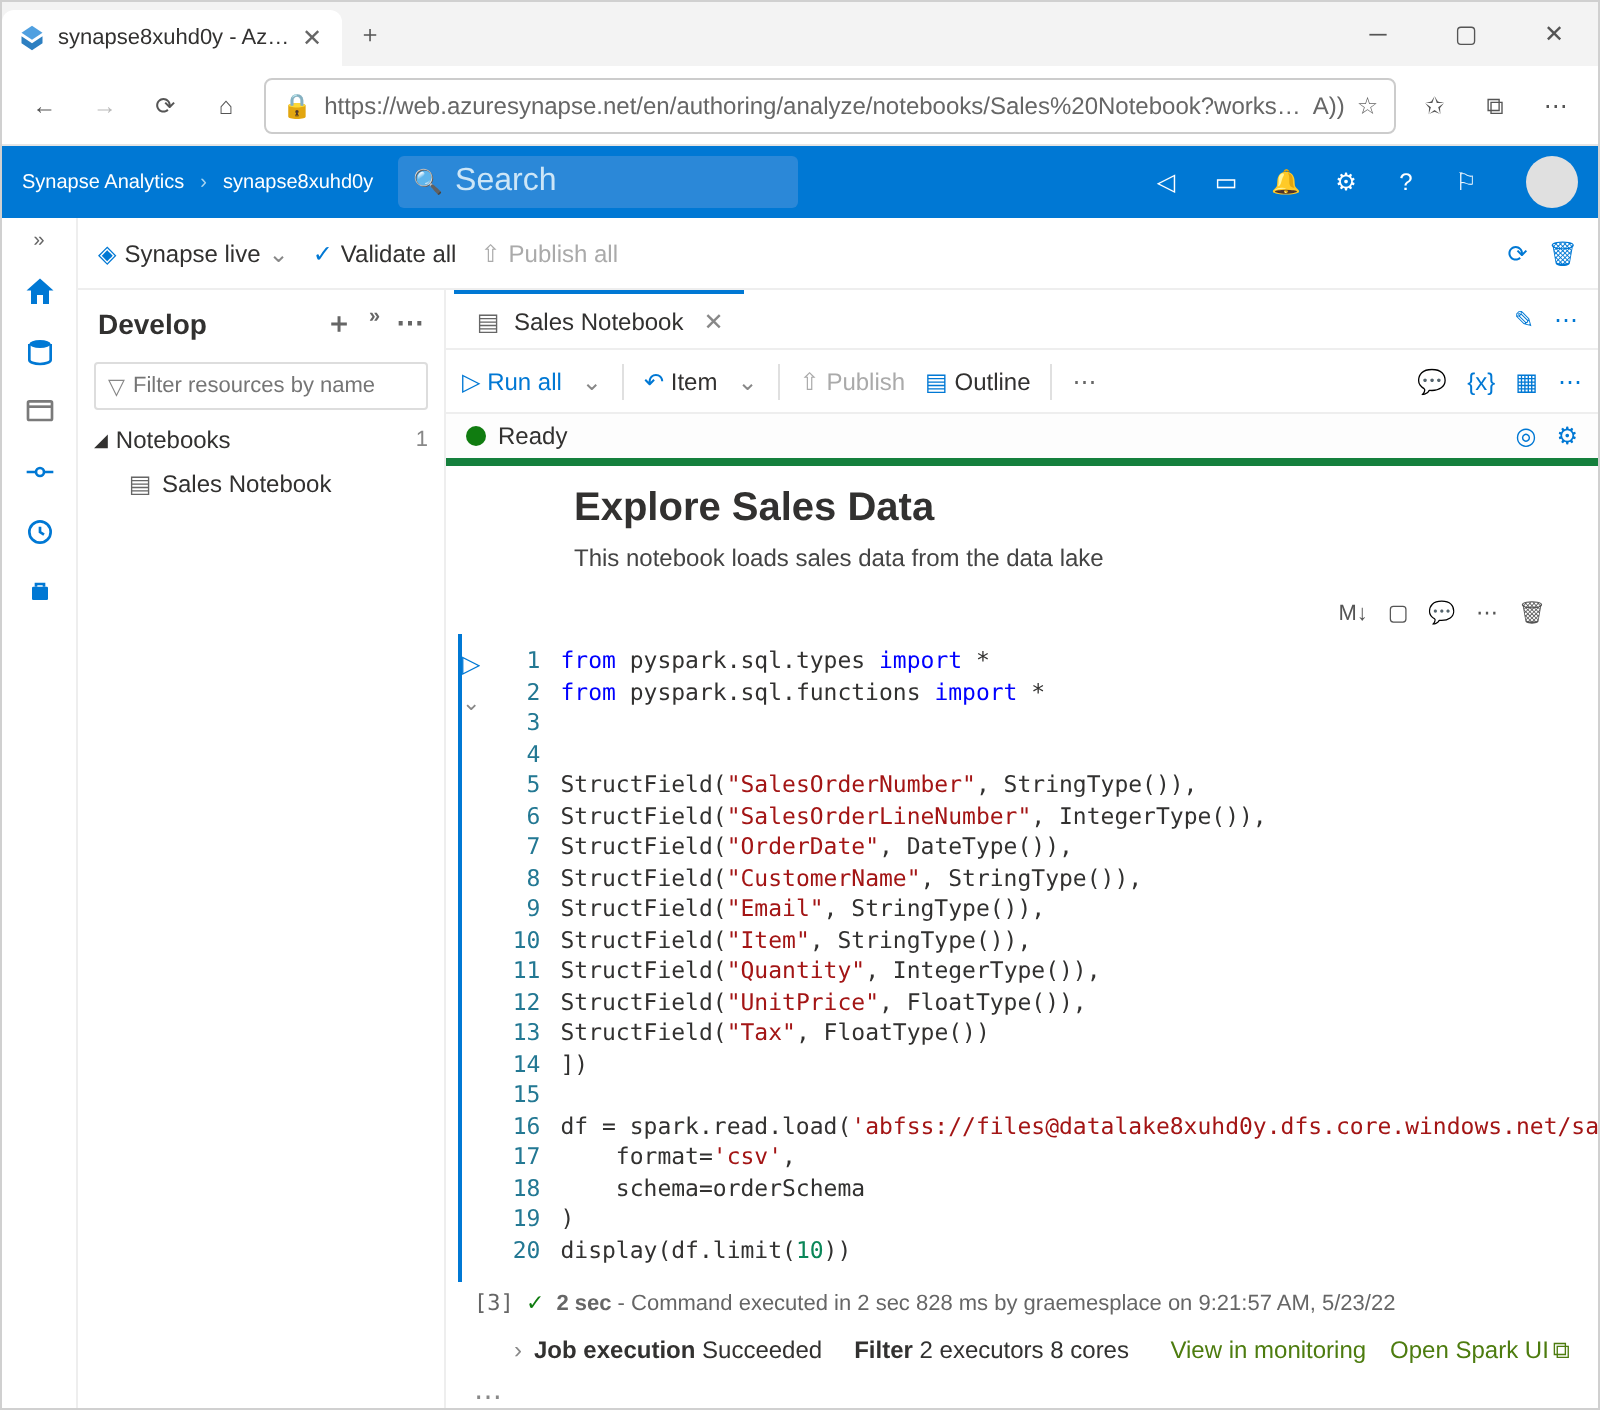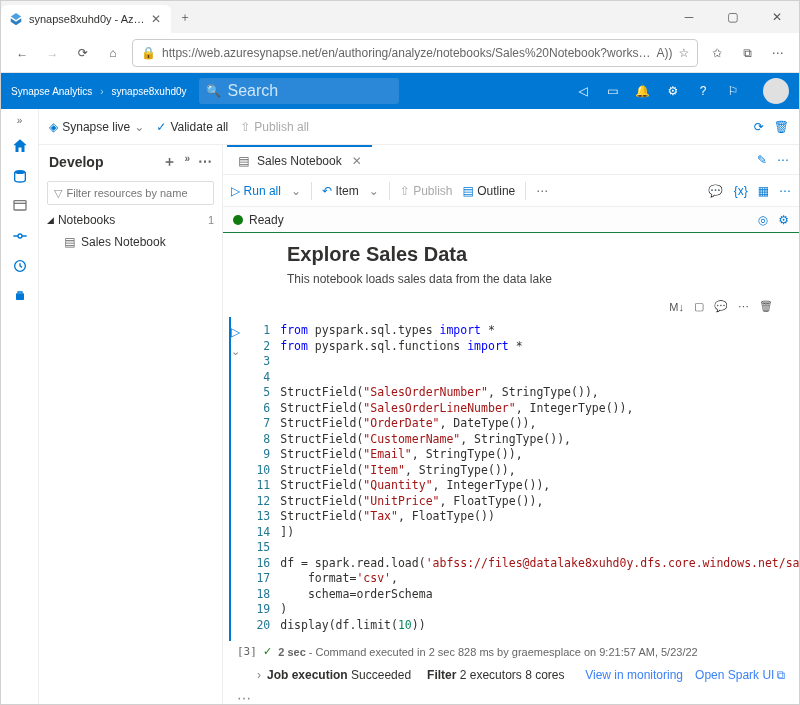--- a/index.html
+++ b/index.html
@@ -51,21 +51,21 @@
   .nbicon{width:14px;height:14px;display:inline-flex;align-items:center;justify-content:center;color:#666}
   .work{flex:1;display:flex;flex-direction:column;overflow:hidden;background:#fff}
   .tabbar{height:30px;display:flex;align-items:center;border-bottom:1px solid #eee;padding:0 4px}
   .wtab{height:30px;display:flex;align-items:center;gap:6px;padding:0 10px;border-top:2px solid #0078d4;font-size:12px}
   .wtab .wx{color:#888;margin-left:4px}
   .tabbar .tbright{margin-left:auto;display:flex;gap:10px;color:#0078d4;padding-right:6px}
   .nbtoolbar{height:32px;border-bottom:1px solid #eee;display:flex;align-items:center;padding:0 8px;gap:10px;font-size:12px}
   .nbtoolbar .blue{color:#0078d4}
   .nbtoolbar .sep{width:1px;height:18px;background:#e0e0e0}
   .nbtoolbar .right{margin-left:auto;display:flex;gap:10px;color:#0078d4}
-  .status{height:26px;display:flex;align-items:center;padding:0 10px;gap:6px;font-size:12px;border-bottom:1px solid #15803d;background:#fdfdfd}
+  .status{height:26px;display:flex;align-items:center;padding:0 10px;gap:6px;font-size:12px;border-bottom:4px solid #15803d;background:#fdfdfd}
   .status .dot{width:10px;height:10px;border-radius:50%;background:#107c10}
   .status .right{margin-left:auto;display:flex;gap:10px;color:#0078d4}
   .doc{flex:1;overflow:auto;padding:6px 4px 20px 4px}
   .mdcell{padding:4px 58px 10px 60px}
   .mdcell h2{font-size:20px;font-weight:600;margin-bottom:6px}
   .mdcell p{font-size:12px;color:#444}
   .celltools{display:flex;justify-content:flex-end;gap:10px;padding:4px 22px;color:#555}
   .celltools .ct{display:inline-flex;align-items:center;gap:2px;font-size:11px}
   .codecell{display:flex;align-items:flex-start;border-left:2px solid #0078d4;margin-left:2px;padding:4px 0 6px 0}
   .gutteract{width:38px;display:flex;flex-direction:column;align-items:center;gap:6px;padding-top:4px;color:#0078d4}
@@ -74,21 +74,21 @@
   .lnum{width:40px;text-align:right;padding-right:10px;color:#237893;user-select:none}
   .lcontent{white-space:pre}
   .kw{color:#0000ff}
   .str{color:#a31515}
   .num{color:#098658}
   .outmeta{display:flex;align-items:center;gap:6px;padding:4px 8px 6px 10px;font-size:11px;color:#666}
   .outmeta .prompt{font-family:Consolas,monospace;color:#666;width:20px}
   .outmeta .chk{color:#107c10}
   .jobrow{display:flex;align-items:center;gap:6px;padding:4px 10px 8px 30px;font-size:12px}
   .jobrow .links{margin-left:auto;display:flex;gap:12px}
-  .jobrow .links a{color:#3b82f6;text-decoration:none;display:inline-flex;align-items:center;gap:2px}
+  .jobrow .links a{color:#4d7c0f;text-decoration:none;display:inline-flex;align-items:center;gap:2px}
   .ellbtn{padding:0 10px;color:#888;font-size:14px}
   svg{display:block}
 </style>
 </head>
 <body>
 
 <div class="win">
   <div class="titlebar">
     <div class="tabstrip">
       <div class="btab">

